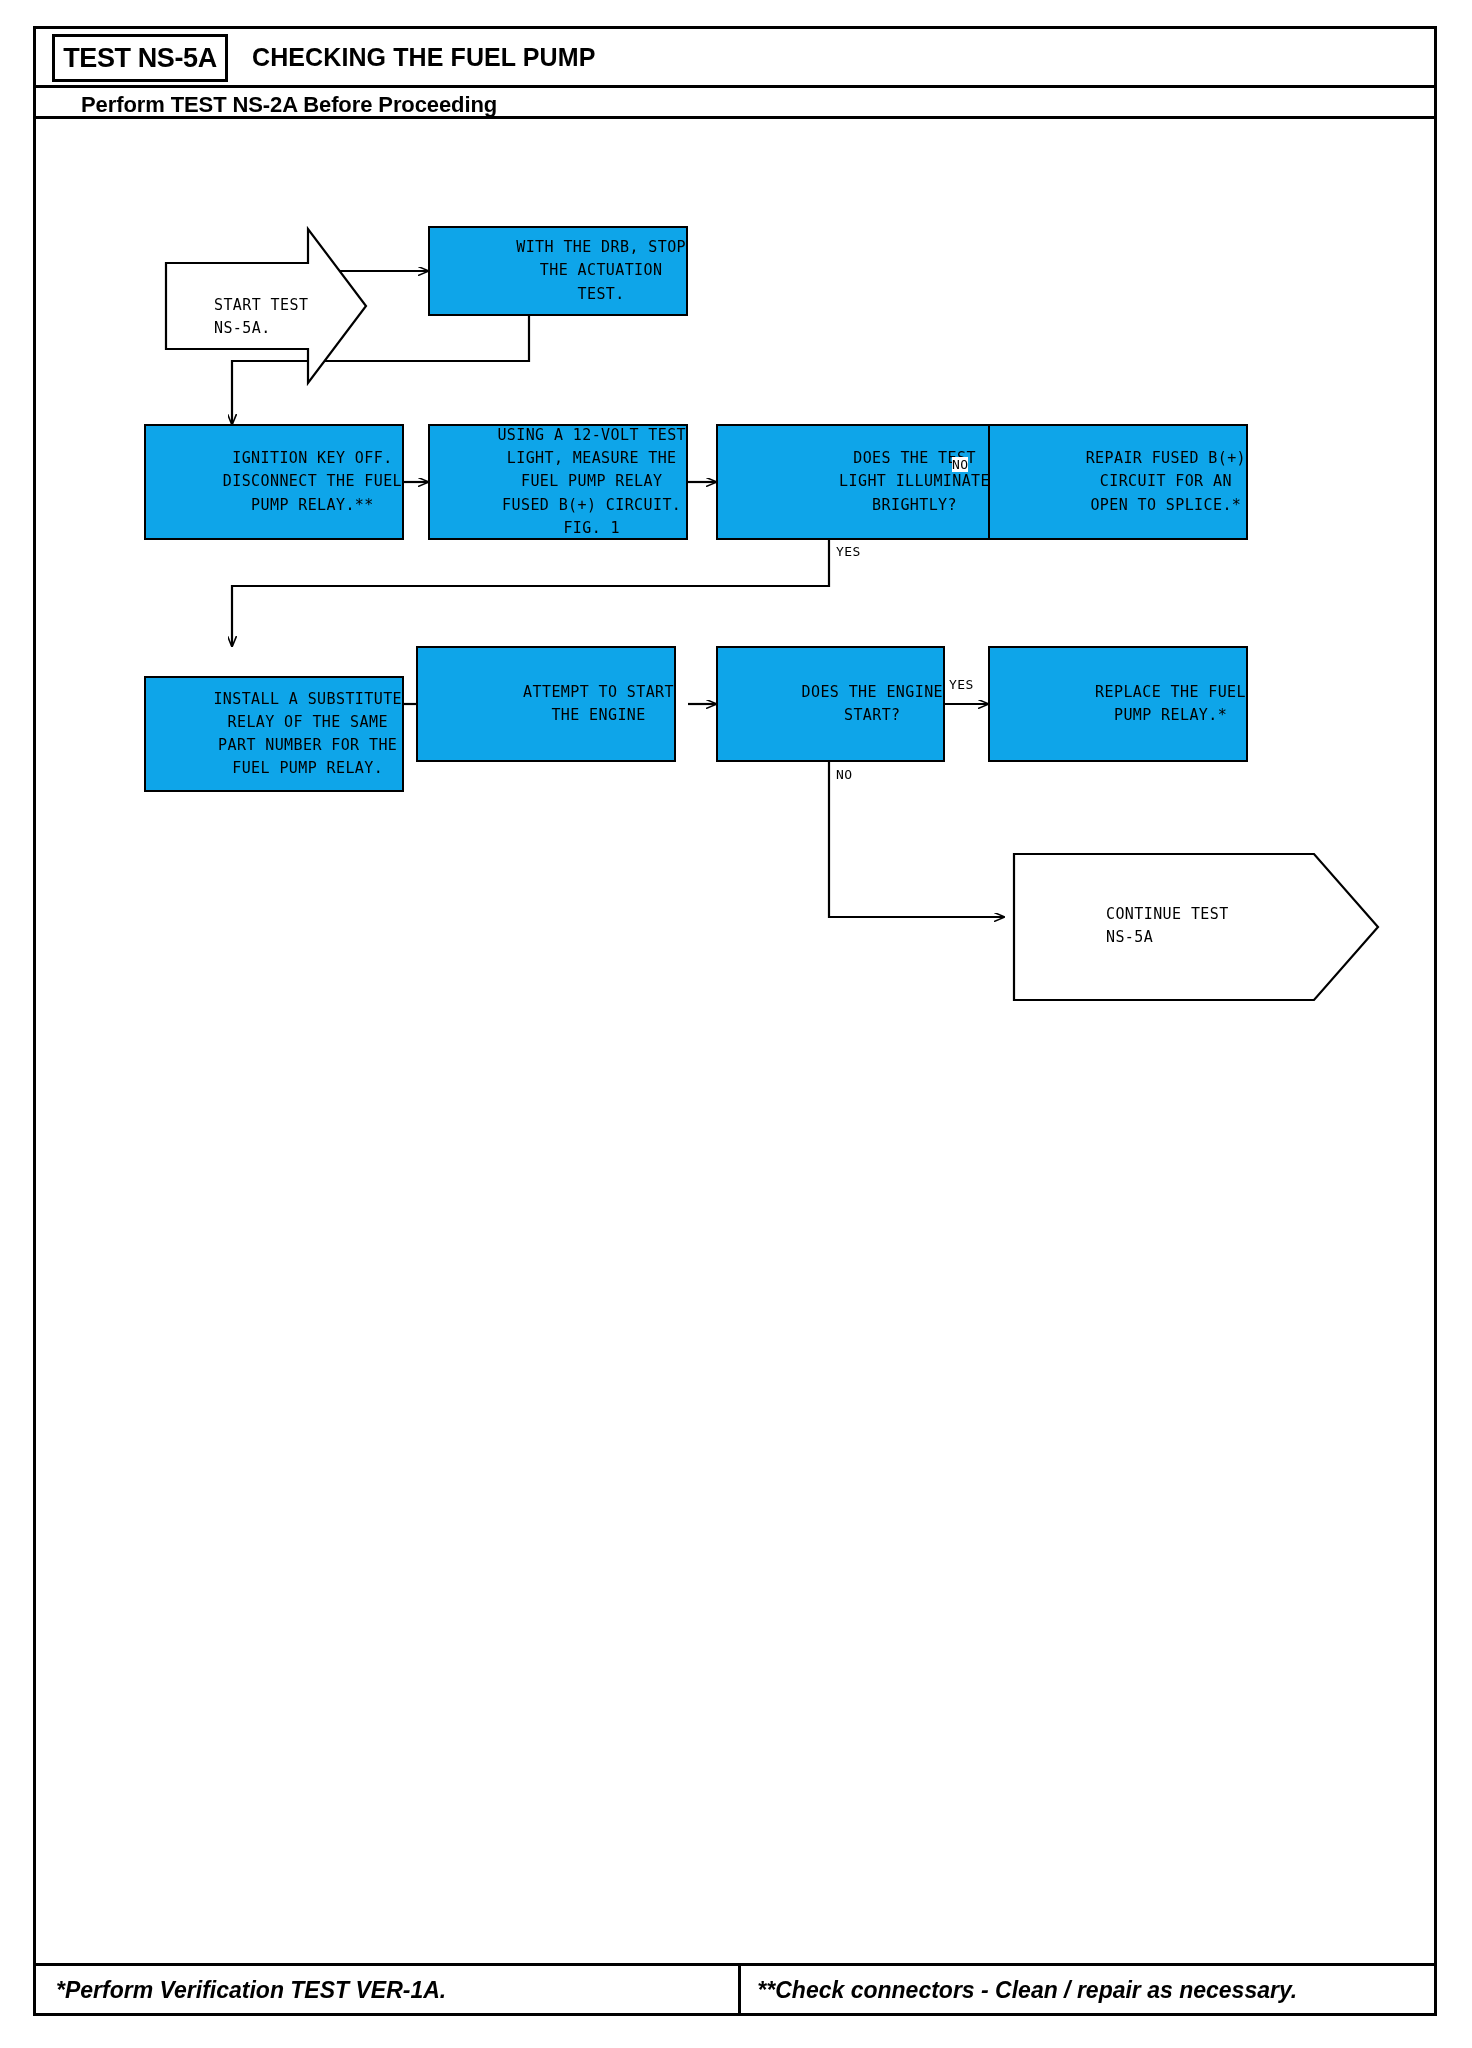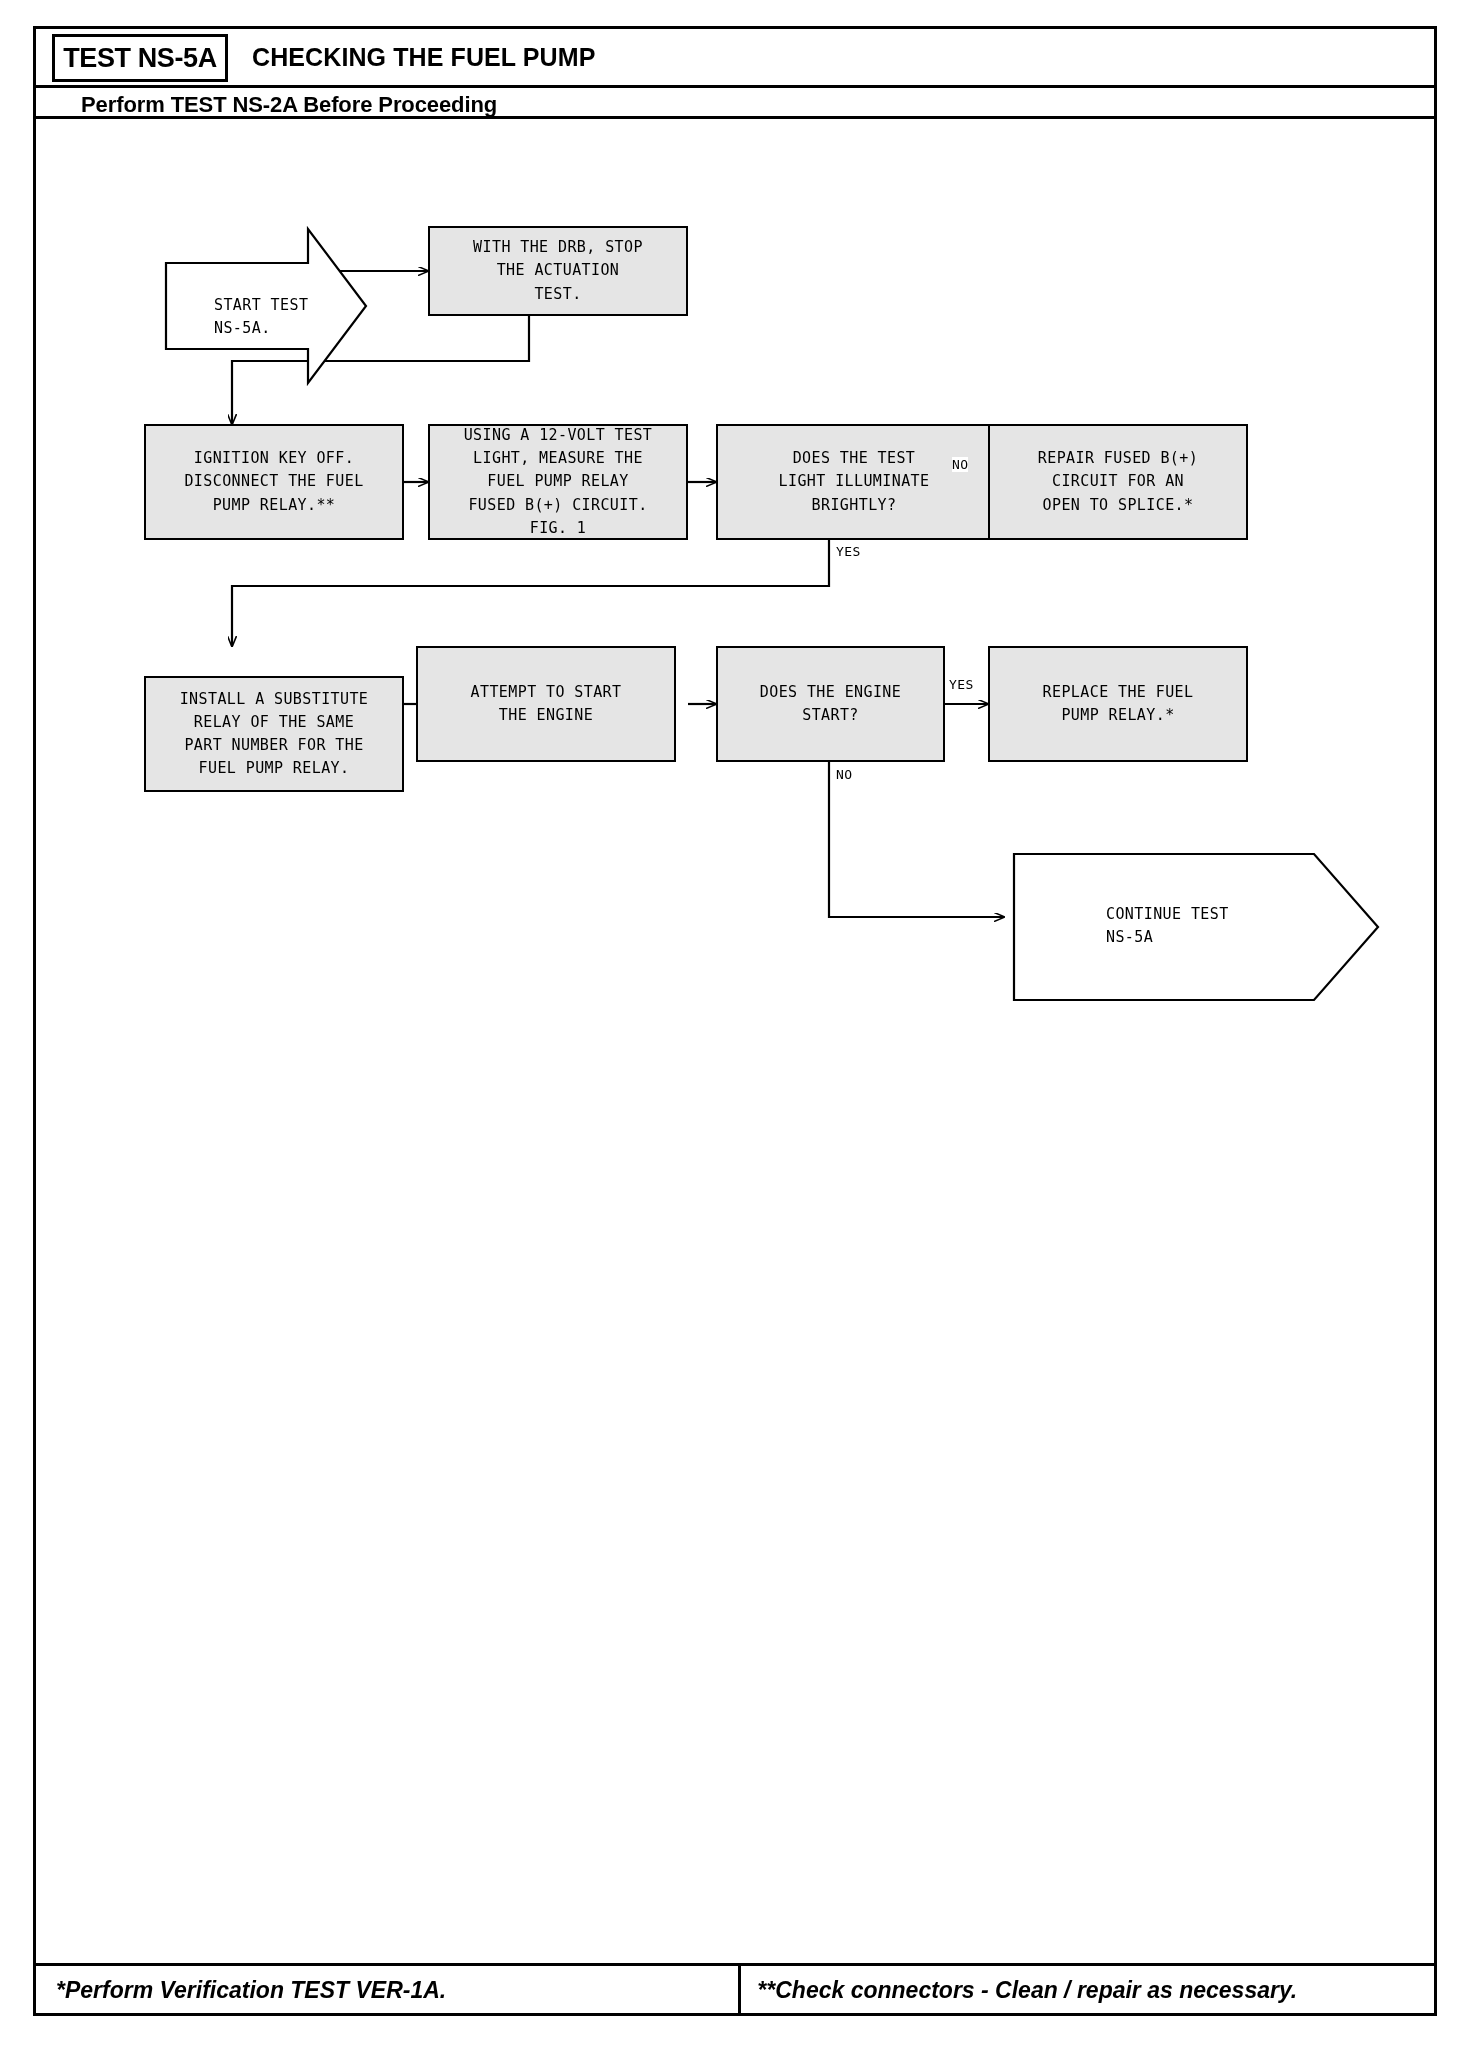--- a/index.html
+++ b/index.html
@@ -102,22 +102,22 @@
     width: 1398px;
     height: 1810px;
   }
 
   
   .node {
     position: absolute;
     box-sizing: border-box;
     display: flex;
     align-items: center;
-    justify-content: center;
-    background: #e5e5e5;
+    justify-content: flex-end;
+    background: #0ea5e9;
   }
   .proc-box {
     border: 2px solid #000;
   }
   .node-text {
     font-family: "DejaVu Sans Mono", "Liberation Mono", monospace;
     font-size: 15px;
     line-height: 1.55;
     text-align: center;
     white-space: pre;

